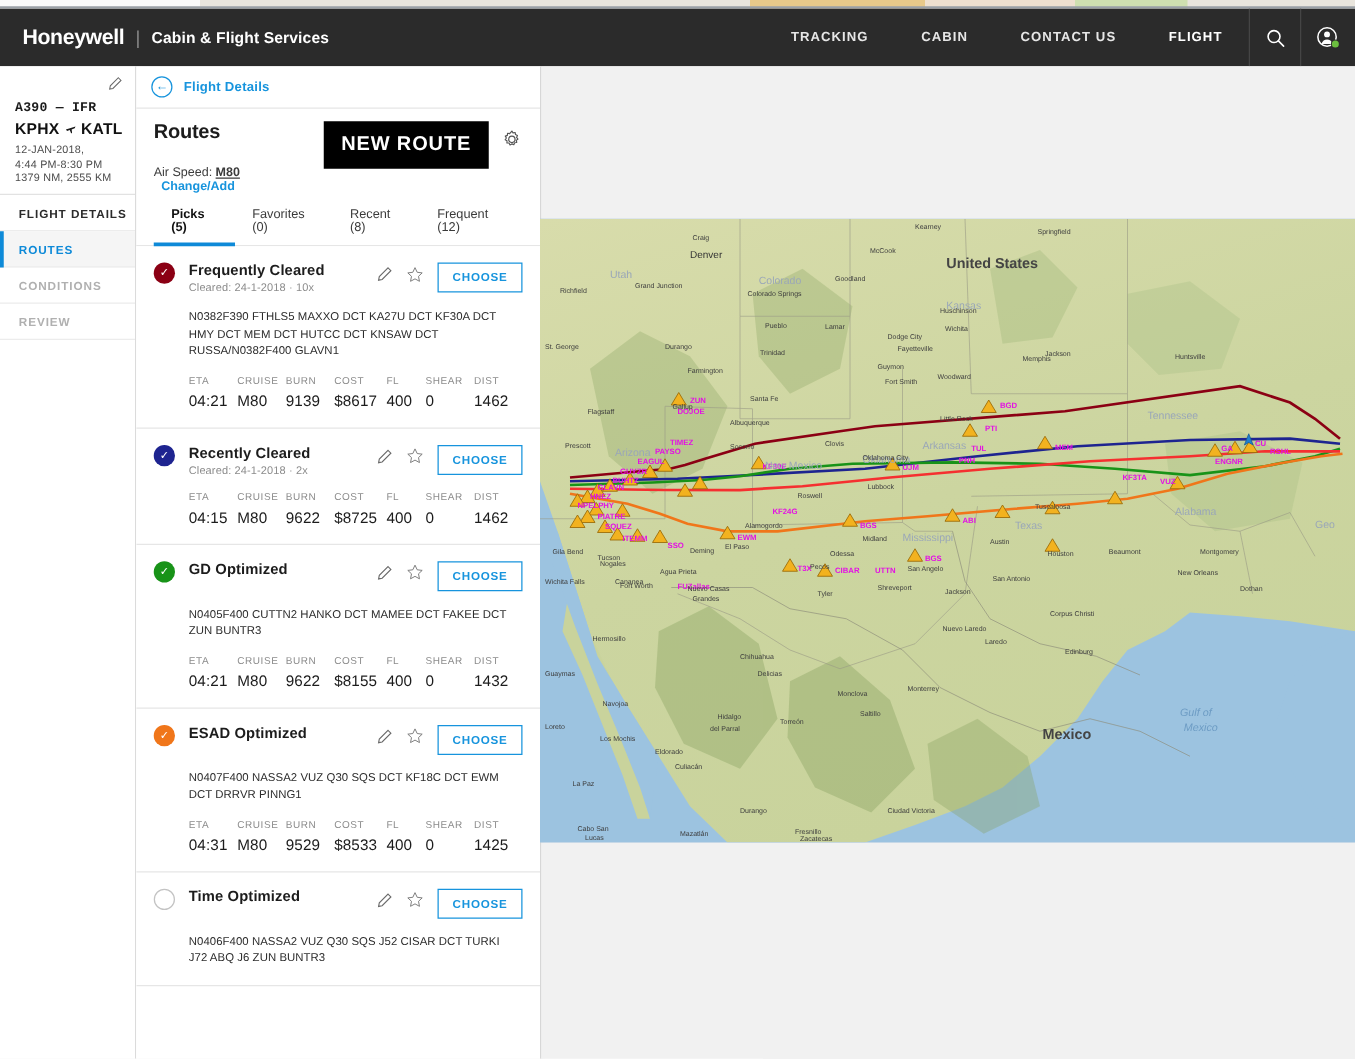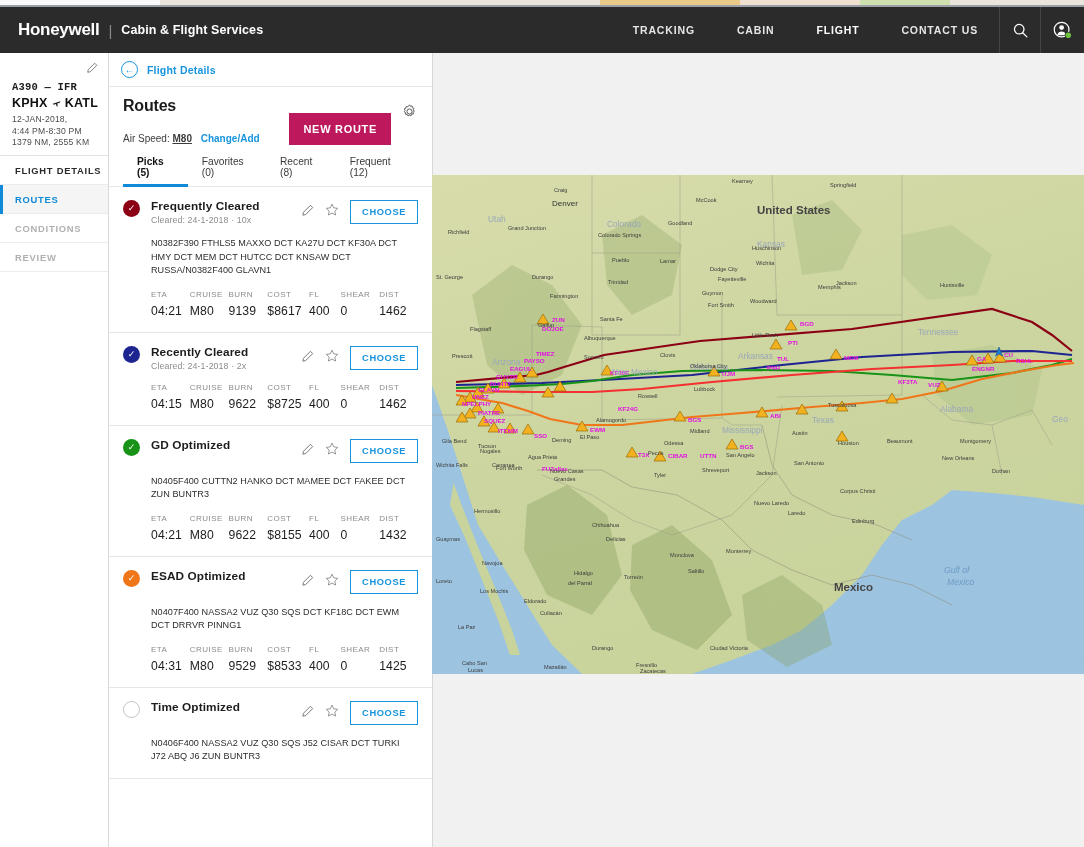--- a/index.html
+++ b/index.html
@@ -86,22 +86,22 @@
   .back-label { color: #1794dd; font-size: 10.5px; font-weight: bold; letter-spacing: .2px; }
 
   .panel-head { padding: 10px 14px 0 14px; flex: none; border-bottom: 1px solid #e6e6e6; }
   .head-row { display: flex; align-items: flex-start; }
   .head-left { flex: 1; }
   .head-title { font-size: 16px; font-weight: bold; color: #1c1c1c; letter-spacing: -.2px; }
   .head-sub { font-size: 10px; color: #3c3c3c; margin-top: 18px; }
   .head-sub u { text-decoration: underline; font-weight: bold; }
   .head-link { color: #1794dd; font-weight: bold; margin-left: 6px; cursor: pointer; }
   .btn-newroute {
-    background: #be185d; color: #fff; border: none; font-size: 11px; font-weight: bold;
-    letter-spacing: .7px; padding: 10px 14px; cursor: pointer; font-family: inherit; margin-top: 16px;
+    background: #000000; color: #fff; border: none; font-size: 16px; font-weight: bold;
+    letter-spacing: .7px; padding: 10px 14px; cursor: pointer; font-family: inherit;
   }
   .gear { margin-left: 10px; margin-top: 6px; cursor: pointer; }
 
   .tabs { display: flex; margin-top: 11px; }
   .tab {
     font-size: 10.2px; color: #3a3a3a; padding: 0 14px 8px 14px; cursor: pointer; position: relative;
   }
   .tab.active { color: #111; font-weight: bold; }
   .tab.active::after {
     content: ""; position: absolute; left: 0; right: 0; bottom: -1px; height: 3px; background: #0e8ad8;
@@ -184,22 +184,22 @@
   <div class="topnav">
     <div class="brand">
       <span class="brand-name">Honeywell</span>
       <span class="brand-sep">|</span>
       <span class="brand-sub">Cabin &amp; Flight Services</span>
     </div>
     <div class="nav-spacer"></div>
     <div class="nav-links">
       <a class="nav-link" href="#">TRACKING</a>
       <a class="nav-link" href="#">CABIN</a>
+      <a class="nav-link" href="#">CONTACT US</a>
       <a class="nav-link active" href="#">FLIGHT</a>
-      <a class="nav-link" href="#">CONTACT US</a>
     </div>
     <div class="nav-icon-cell">
       <svg width="17" height="17" viewBox="0 0 20 20">
         <circle cx="8.5" cy="8.5" r="5.6" fill="none" stroke="#fff" stroke-width="1.5"></circle>
         <line x1="12.6" y1="12.6" x2="17.5" y2="17.5" stroke="#fff" stroke-width="1.5" stroke-linecap="round"></line>
       </svg>
     </div>
     <div class="nav-icon-cell wide">
       <svg width="21" height="21" viewBox="0 0 24 24">
         <circle cx="11" cy="11" r="8.4" fill="none" stroke="#fff" stroke-width="1.4"></circle>

